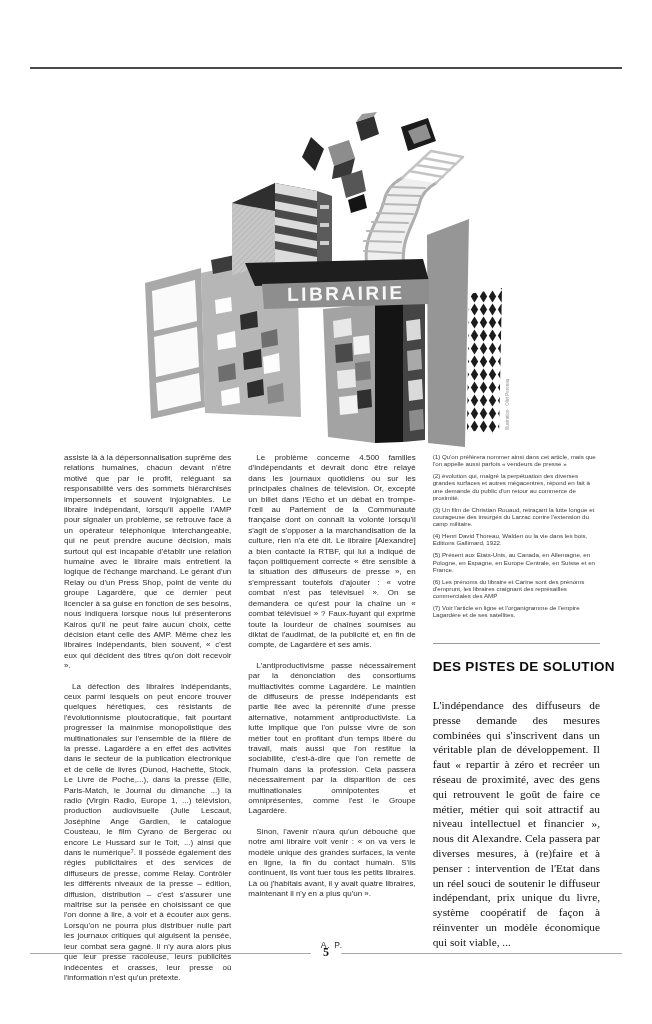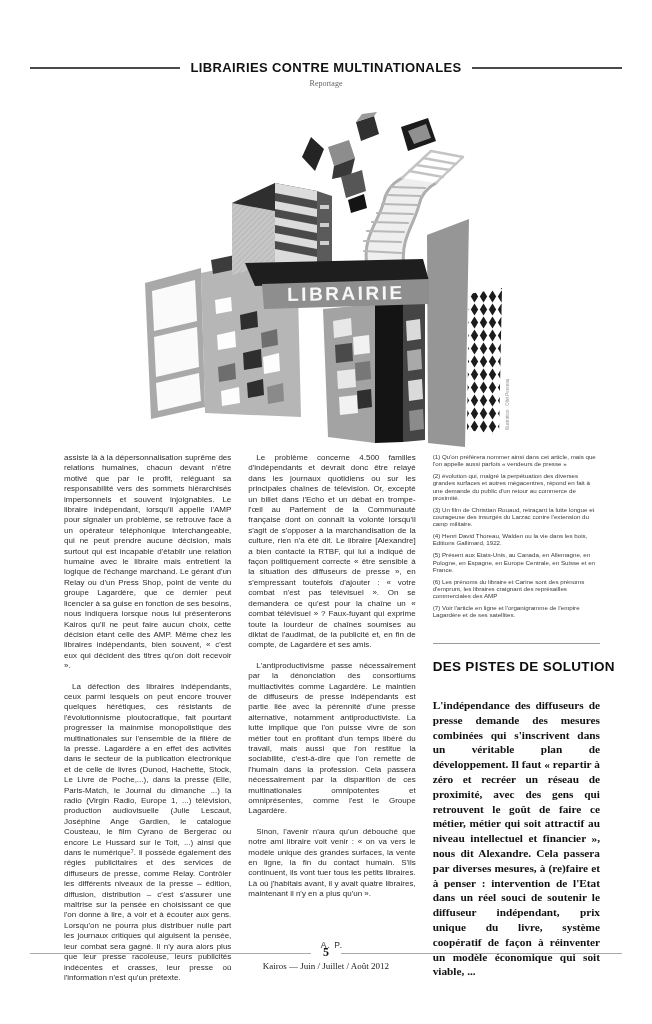--- a/index.html
+++ b/index.html
@@ -21,40 +21,36 @@
   .col{flex:1;min-width:0;font-size:8px;line-height:10.4px;text-align:justify;color:#2b2b2b;}
   .col p{margin:0 0 10px 0;text-indent:8px;}
   .col p.noindent{text-indent:0;}
   .signature{text-align:center;margin-top:40px;font-size:8.5px;letter-spacing:1px;color:#2b2b2b;}
   .footnotes{font-size:6.2px;line-height:7.3px;color:#3a3a3a;text-align:left;}
   .footnotes p{margin:0 0 4.5px 0;text-indent:0;}
   .divider{border:none;border-top:1px solid #9a9a9a;margin:24px 0 0 0;}
   .section-title{font-size:13.5px;font-weight:bold;text-align:right;letter-spacing:.3px;
     margin:18px 0 0 0;color:#0e0e0e;white-space:nowrap;}
   .serif-text{font-family:"Liberation Serif",serif;font-size:11.3px;line-height:14.8px;
-    text-align:justify;text-indent:0 !important;color:#111;margin-top:26px !important;font-weight:bold;}
+    text-align:justify;text-indent:0 !important;color:#111;margin-top:26px !important;}
   
   .footer-rule{position:absolute;top:946px;left:30px;right:30px;display:flex;align-items:center;}
   .frule{flex:1;height:1px;background:#aaa;}
   .page-number{padding:0 12px;font-family:"Liberation Serif",serif;font-weight:bold;
     font-size:12px;color:#161616;transform:translateY(-1px);}
   .footer-credit{position:absolute;top:961px;left:0;right:0;text-align:center;
     font-family:"Liberation Serif",serif;font-size:9px;color:#222;}
 </style>
 </head>
 <body>
 
 <div class="page">
 
   <div class="header">
     <div class="hrule"></div>
-    <div class="header-center">
-      <div class="title">LIBRAIRIES CONTRE MULTINATIONALES</div>
-      <div class="subtitle">Reportage</div>
-    </div>
     <div class="hrule"></div>
   </div>
 
   <svg class="illu" viewBox="0 0 490 360" width="490" height="360" xmlns="http://www.w3.org/2000/svg">
     <defs>
       <pattern id="argyle" width="9" height="13" patternUnits="userSpaceOnUse">
         <path d="M4.5 0.5 L8.2 6.5 L4.5 12.5 L0.8 6.5 Z" fill="#1c1c1c"></path>
       </pattern>
       <pattern id="hatch" width="4" height="4" patternUnits="userSpaceOnUse" patternTransform="rotate(45)">
         <rect width="4" height="4" fill="#c6c6c6"></rect>
@@ -194,18 +190,14 @@
       <p class="serif-text">L'indépendance des diffuseurs de presse demande des mesures combinées qui s'inscrivent dans un véritable plan de développement. Il faut « repartir à zéro et recréer un réseau de proximité, avec des gens qui retrouvent le goût de faire ce métier, métier qui soit attractif au niveau intellectuel et financier », nous dit Alexandre. Cela passera par diverses mesures, à (re)faire et à penser : intervention de l'Etat dans un réel souci de soutenir le diffuseur indépendant, prix unique du livre, système coopératif de façon à réinventer un modèle économique qui soit viable, ...</p>
     </div>
 
   </main>
 
   <div class="footer-rule">
     <div class="frule"></div>
     <div class="page-number">5</div>
     <div class="frule"></div>
   </div>
-  <div class="footer-credit">
-    <span>Kairos</span>
-    <span>— Juin / Juillet / Août 2012</span>
-  </div>
 
 </div>
 
 </body></html>

